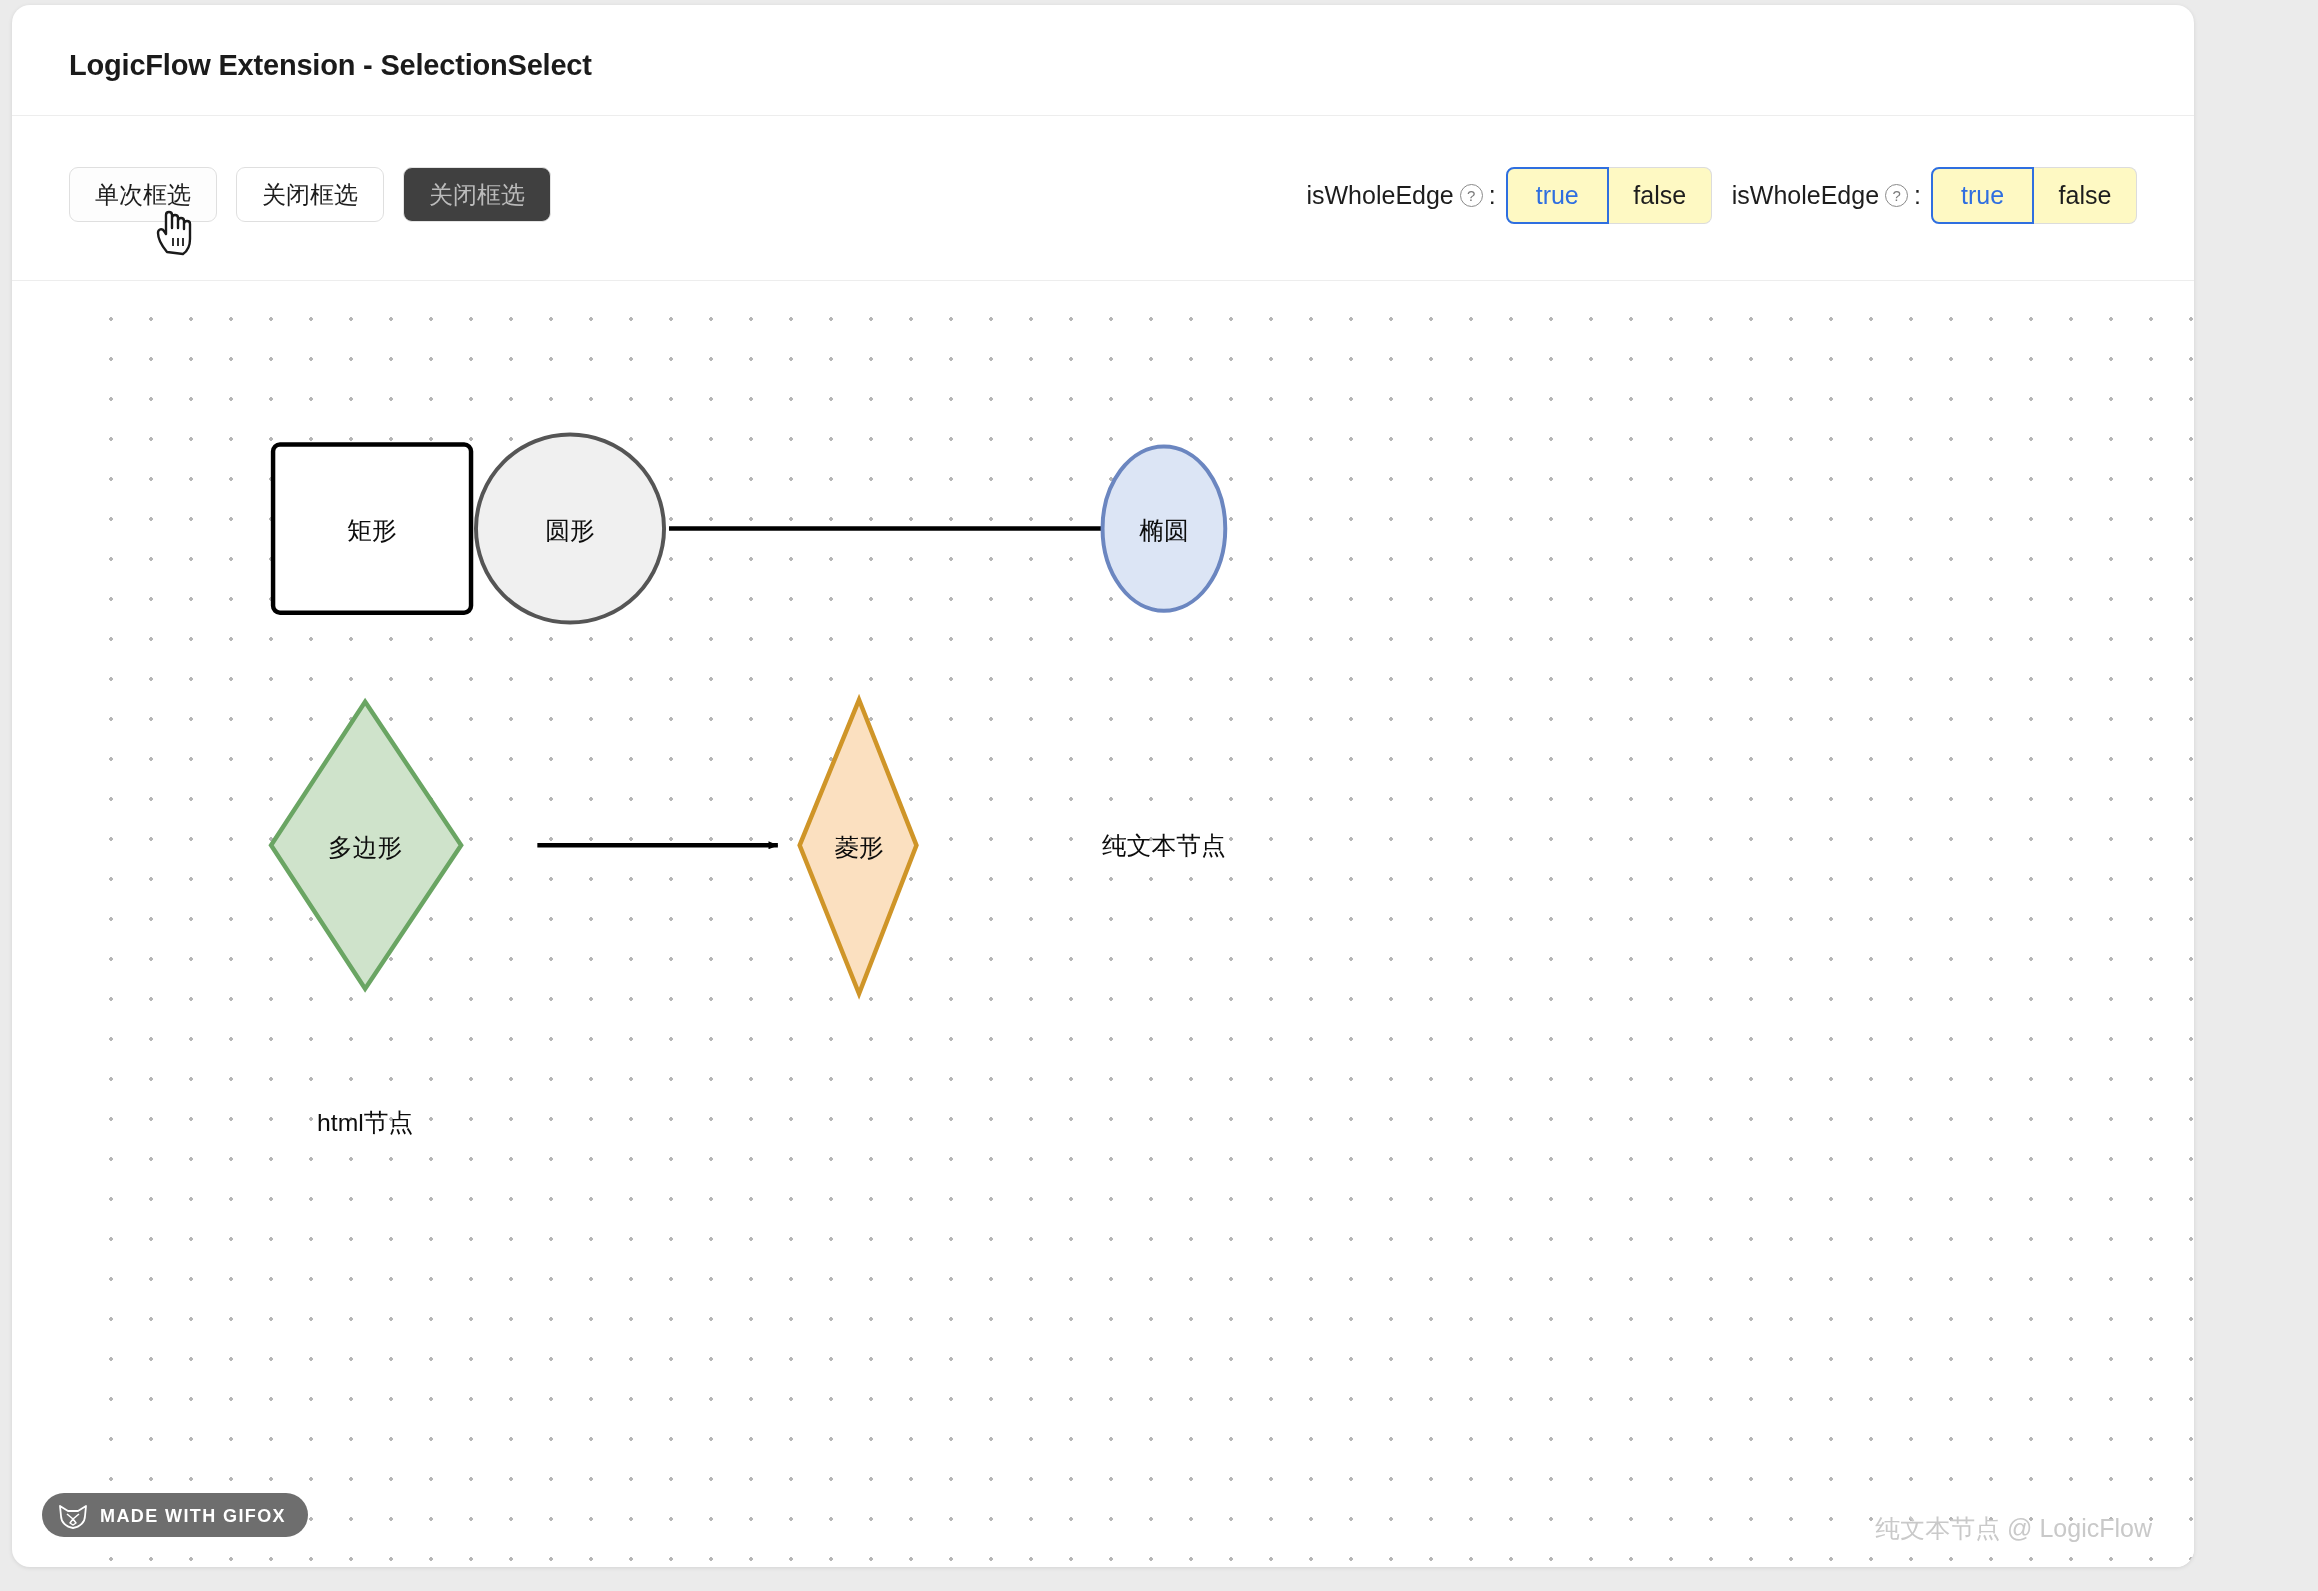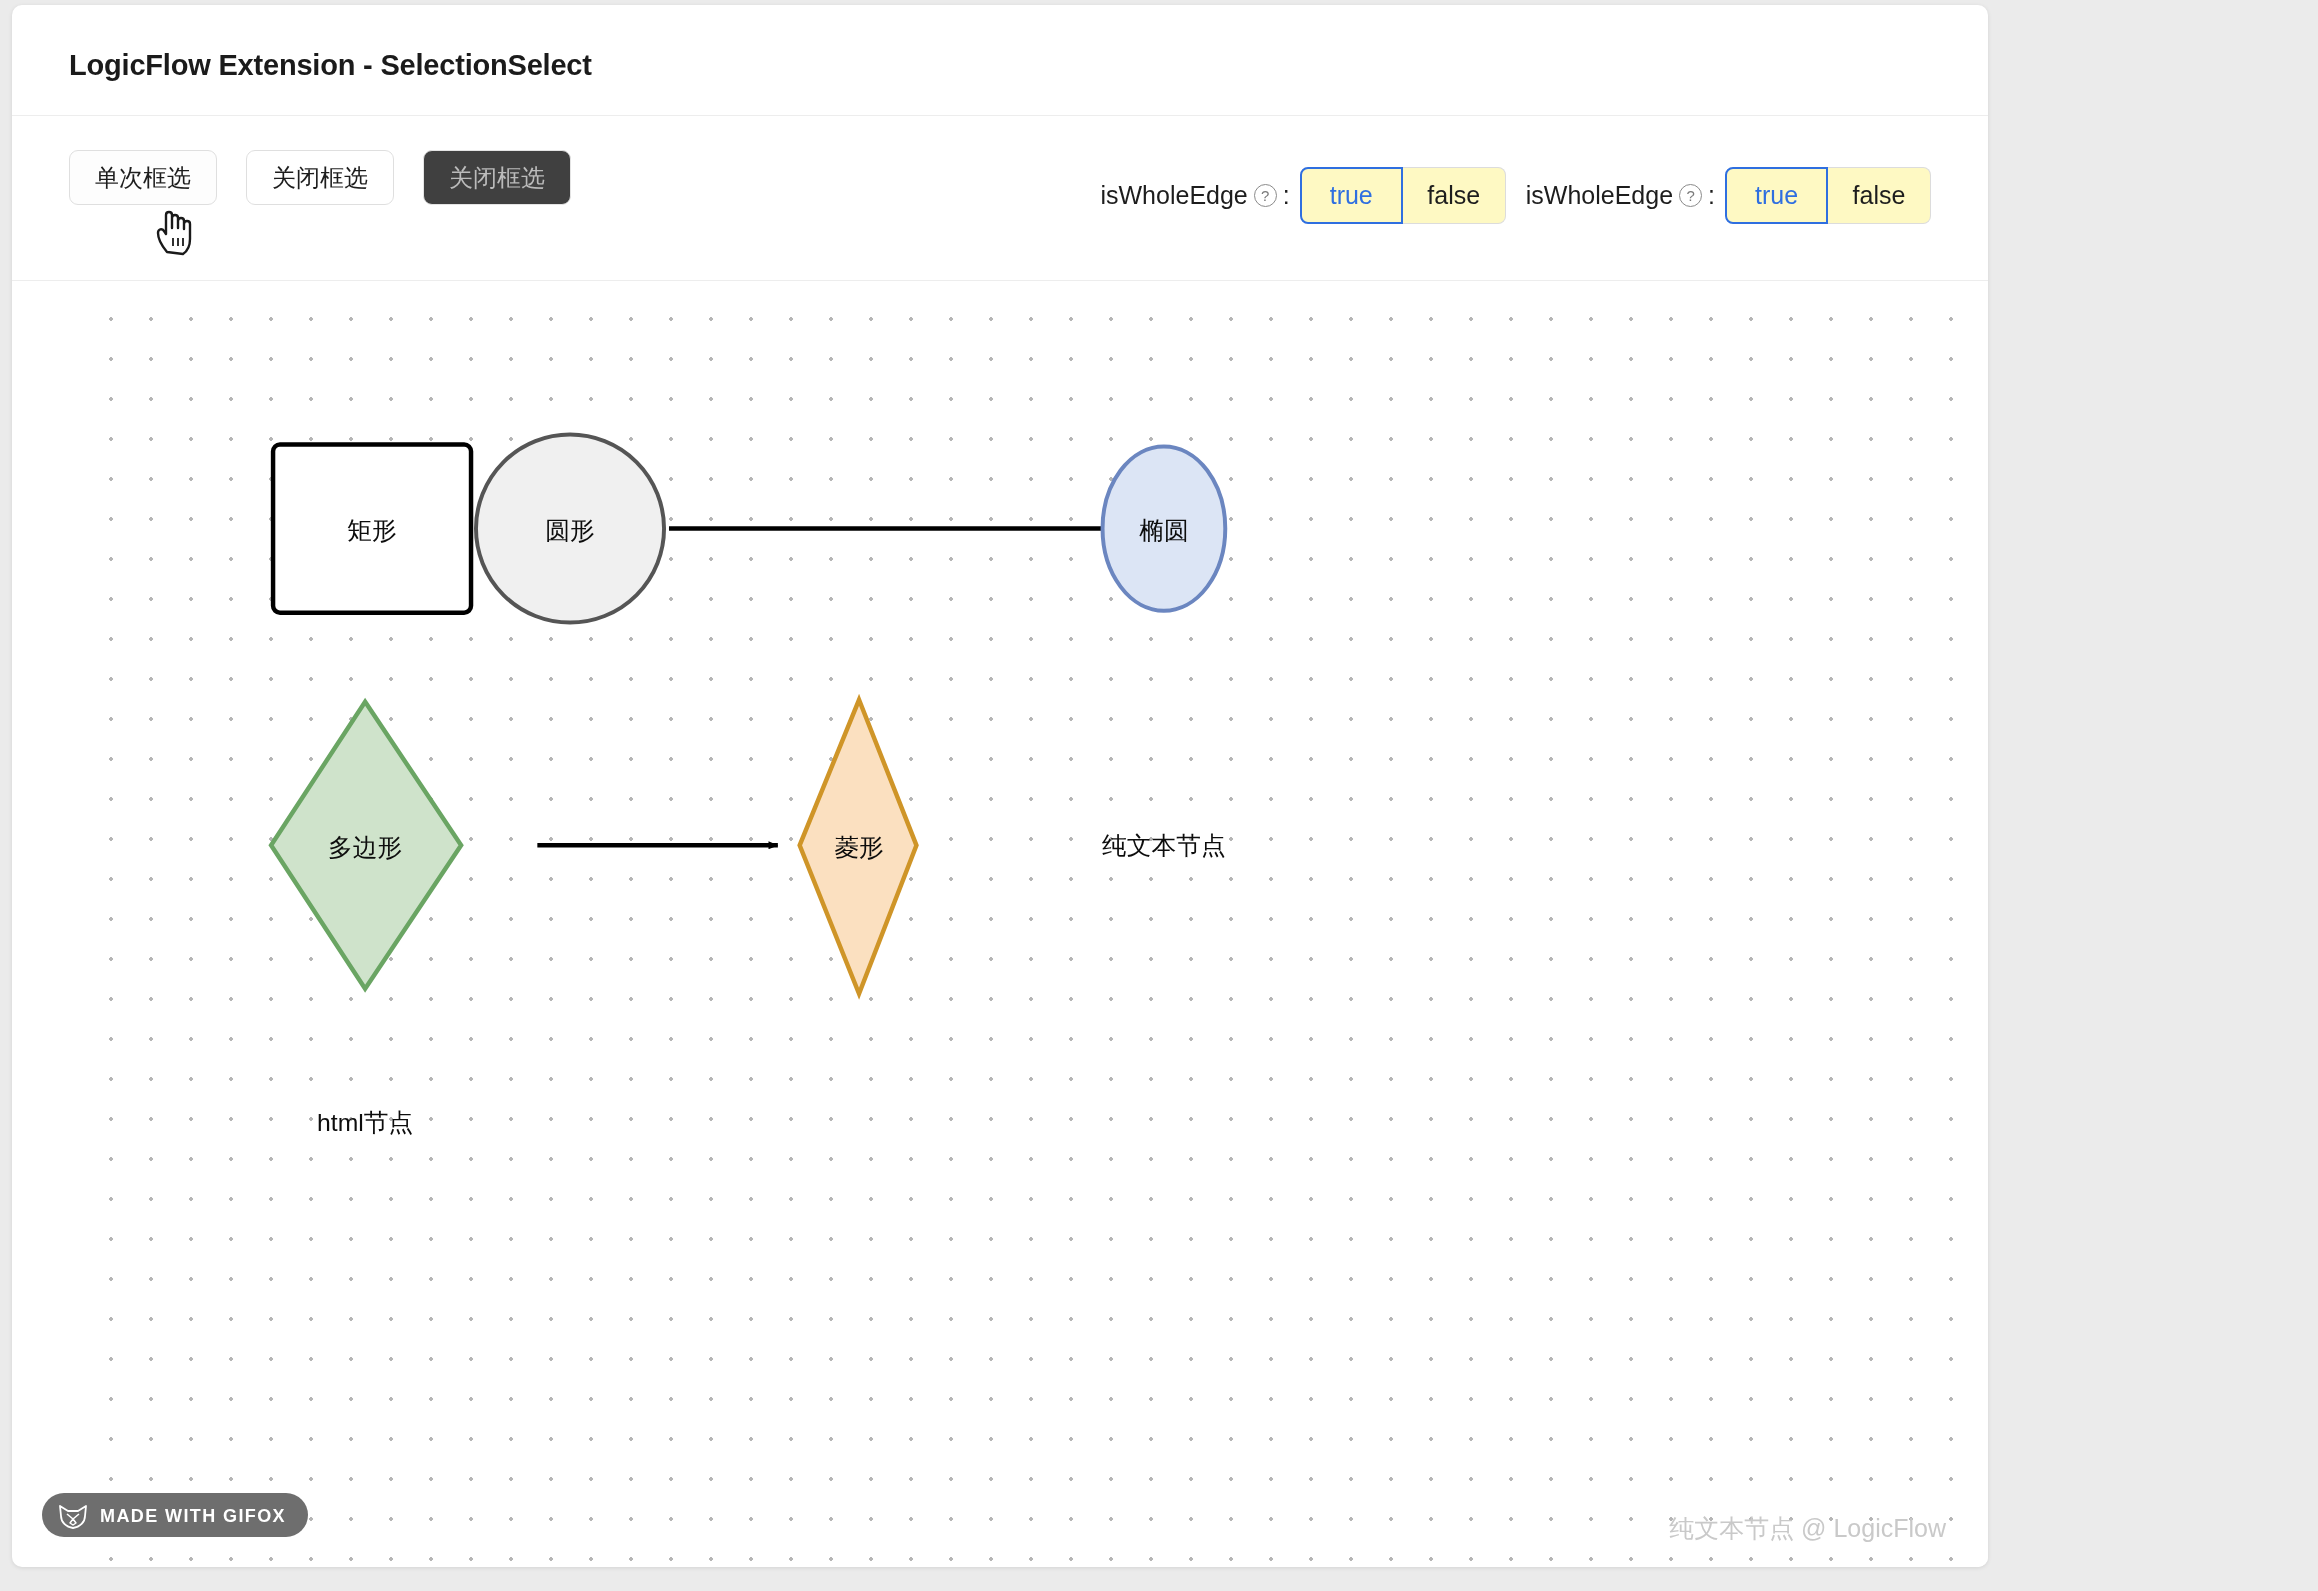--- a/index.html
+++ b/index.html
@@ -9,24 +9,24 @@
     height: 1592px;
     background: #ebebeb;
     font-family: "Liberation Sans", sans-serif;
     overflow: hidden;
   }
 
   #app-card {
     position: absolute;
     left: 12px;
     top: 5px;
-    width: 1976px;
+    width: 2182px;
     height: 1562px;
     background: #ffffff;
-    border-radius: 10px;
+    border-radius: 18px;
     box-shadow: 0 1px 4px rgba(0,0,0,0.10);
     overflow: hidden;
   }
 
   
   #header {
     position: absolute;
     left: 0; top: 0;
     width: 100%;
     height: 111px;
@@ -49,23 +49,23 @@
     left: 0;
     top: 111px;
     width: 100%;
     height: 165px;
     border-bottom: 1px solid #ededed;
   }
 
   #btn-group {
     position: absolute;
     left: 57px;
-    top: 34px;
-    display: flex;
-    gap: 29px;
+    top: 51px;
+    display: flex;
+    gap: 19px;
     justify-content: center;
   }
   .tool-btn {
     height: 55px;
     padding: 0 25px;
     border: 1px solid #dfdfdf;
     border-radius: 9px;
     background: #fdfdfd;
     font-family: "Liberation Sans", sans-serif;
     font-size: 24px;

